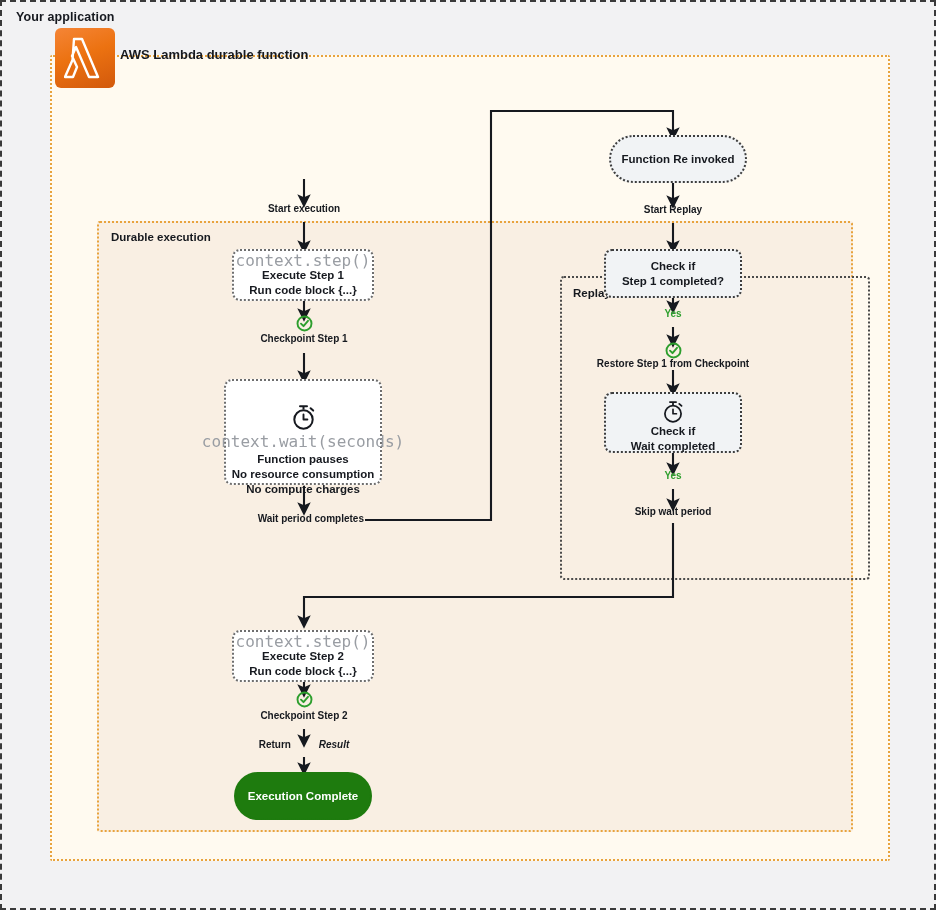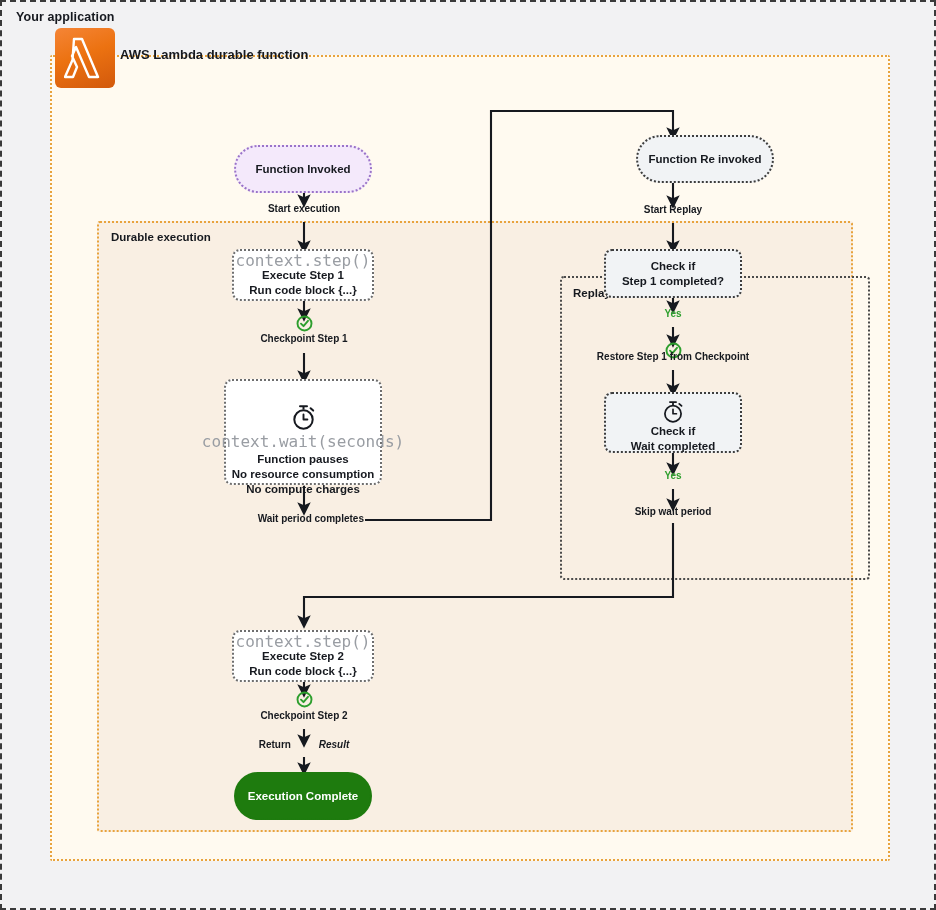--- a/index.html
+++ b/index.html
@@ -168,23 +168,20 @@
         <path d="M621,466 L621,540 L252,540 L252,565" marker-end="url(#ah)"></path>
 
         <line x1="252" y1="613" x2="252" y2="634" marker-end="url(#ah)"></line>
 
         <line x1="252" y1="672" x2="252" y2="684" marker-end="url(#ah)"></line>
 
         <line x1="252" y1="700" x2="252" y2="712" marker-end="url(#ah)"></line>
       </g>
     </svg>
 
-    <div class="node pill n-start" style="left:182px; top:88px; width:138px; height:48px;">
-      <span class="lbl-bold">Function Invoked</span>
-    </div>
 
     <div class="edge-label" style="left:152px; top:146px; width:200px;">Start execution</div>
 
     <div class="node box n-white" style="left:180px; top:192px; width:142px; height:52px;">
       <span class="lbl-code">context.step()</span>
       <span class="lbl-bold">Execute Step 1</span>
       <span class="lbl-bold">Run code block {...}</span>
     </div>
 
     <div class="node" style="left:244px; top:258px;">
@@ -206,40 +203,40 @@
         </svg>
       </span>
       <span class="lbl-code" style="margin-top:3px;">context.wait(seconds)</span>
       <span class="lbl-bold" style="margin-top:3px;">Function pauses</span>
       <span class="lbl-bold">No resource consumption</span>
       <span class="lbl-bold">No compute charges</span>
     </div>
 
     <div class="edge-label" style="left:152px; top:456px; width:160px; text-align:right;">Wait period completes</div>
 
-    <div class="node pill n-grey" style="left:584px; top:78px; width:138px; height:48px;">
+    <div class="node pill n-grey" style="left:557px; top:78px; width:138px; height:48px;">
       <span class="lbl-bold">Function Re invoked</span>
     </div>
 
     <div class="edge-label" style="left:521px; top:147px; width:200px;">Start Replay</div>
 
     <div class="node box n-grey" style="left:552px; top:192px; width:138px; height:49px;">
       <span class="lbl-bold">Check if</span>
       <span class="lbl-bold">Step 1 completed?</span>
     </div>
 
     <div class="edge-label yes" style="left:521px; top:251px; width:200px;">Yes</div>
 
     <div class="node" style="left:613px; top:285px;">
       <svg class="ico" width="17" height="17" viewBox="0 0 17 17">
         <circle cx="8.5" cy="8.5" r="7" fill="none" stroke="#2d9e2d" stroke-width="1.9"></circle>
         <path d="M5 8.7 L7.5 11.2 L12 5.8" fill="none" stroke="#2d9e2d" stroke-width="1.9" stroke-linecap="round" stroke-linejoin="round"></path>
       </svg>
     </div>
-    <div class="edge-label" style="left:491px; top:294px; width:260px;">Restore Step 1 from Checkpoint</div>
+    <div class="edge-label" style="left:491px; top:301px; width:260px;">Restore Step 1 from Checkpoint</div>
 
     <div class="node box n-grey" style="left:552px; top:335px; width:138px; height:61px; justify-content:flex-start; padding-top:6px;">
       <span>
         <svg class="ico" width="22" height="24" viewBox="0 0 25 27">
           <line x1="9" y1="2.2" x2="16" y2="2.2" stroke="#16191f" stroke-width="2" stroke-linecap="round"></line>
           <line x1="12.5" y1="2.2" x2="12.5" y2="5.5" stroke="#16191f" stroke-width="2"></line>
           <line x1="19.6" y1="4.2" x2="22.2" y2="6.6" stroke="#16191f" stroke-width="2" stroke-linecap="round"></line>
           <circle cx="12.5" cy="15.5" r="9.2" fill="none" stroke="#16191f" stroke-width="2"></circle>
           <path d="M12.5 10.4 L12.5 15.5 L16.4 15.5" fill="none" stroke="#16191f" stroke-width="1.9" stroke-linecap="round" stroke-linejoin="round"></path>
         </svg>

